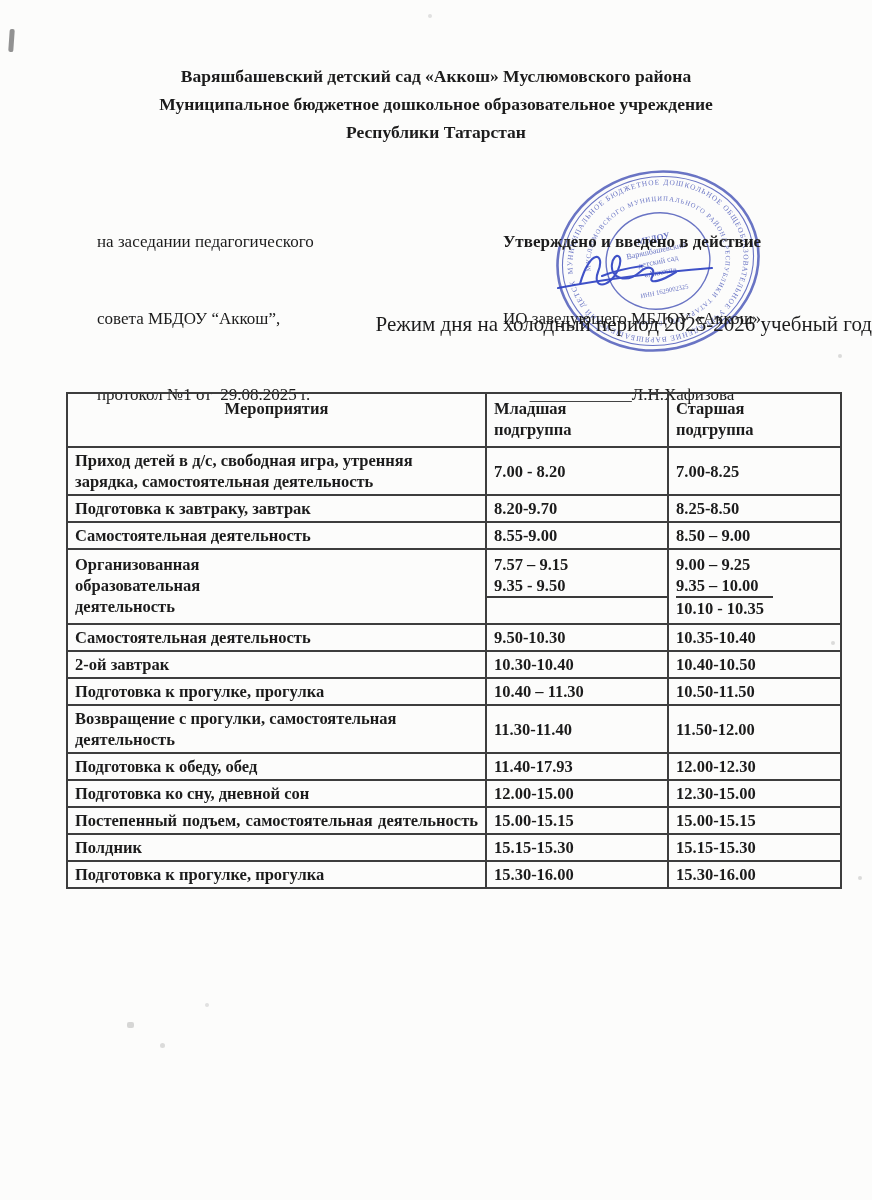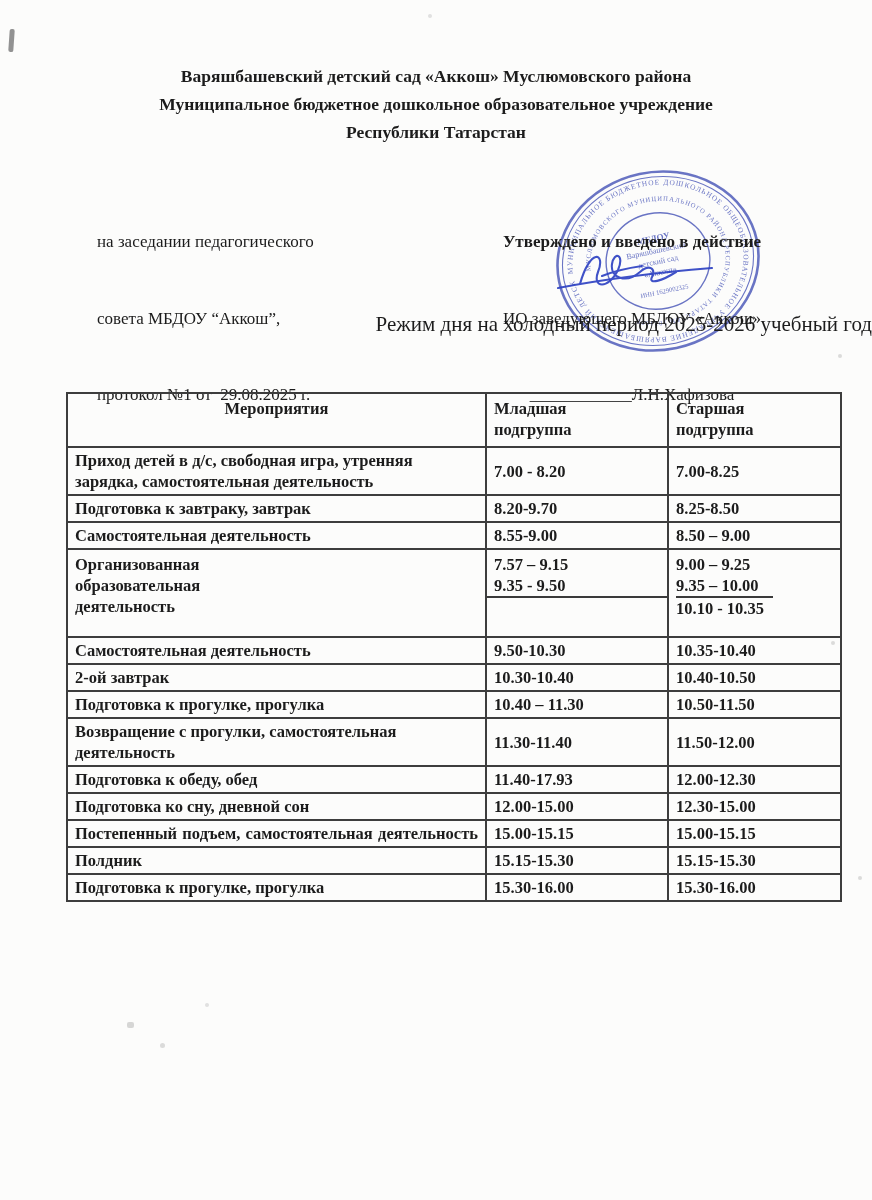--- a/index.html
+++ b/index.html
@@ -25,21 +25,21 @@
   .stamp{position:absolute;left:551px;top:166px;width:214px;height:190px;z-index:2;opacity:.82;}
   .signature{position:absolute;left:550px;top:226px;width:175px;height:78px;z-index:4;opacity:.9;}
   
   .sched{position:absolute;left:66px;top:392px;border-collapse:collapse;table-layout:fixed;z-index:3;}
   .sched td,.sched th{border:2px solid #3d3d3d;padding:2px 7px;font-size:16.5px;
     line-height:21px;font-weight:bold;text-align:left;vertical-align:top;overflow:hidden;}
   .sched th.c1{text-align:center;margin-top:32px;}
   .sched th{white-space:pre-line;padding-top:4px;padding-bottom:6px;}
   .sched td.time{vertical-align:middle;}
   .sched td.time-top{vertical-align:top;}
-  .sched tr.tall td{padding-top:4px;padding-bottom:17px;}
+  .sched tr.tall td{padding-top:4px;padding-bottom:4px;}
   .u-full{display:block;border-bottom:2px solid #3a3a3a;margin:0 -7px;padding:0 7px;}
   .u-text{display:inline-block;border-bottom:2px solid #3a3a3a;padding-right:14px;}
   .just{text-align:justify;text-align-last:justify;}
   
   .art{position:absolute;background:#8f8f8f;border-radius:50%;z-index:1;}
   .dash{position:absolute;left:9px;top:29px;width:5px;height:23px;background:#6f6f6f;
     border-radius:2px;transform:rotate(4deg);opacity:.75;z-index:1;}
 </style>
 </head>
 <body>

